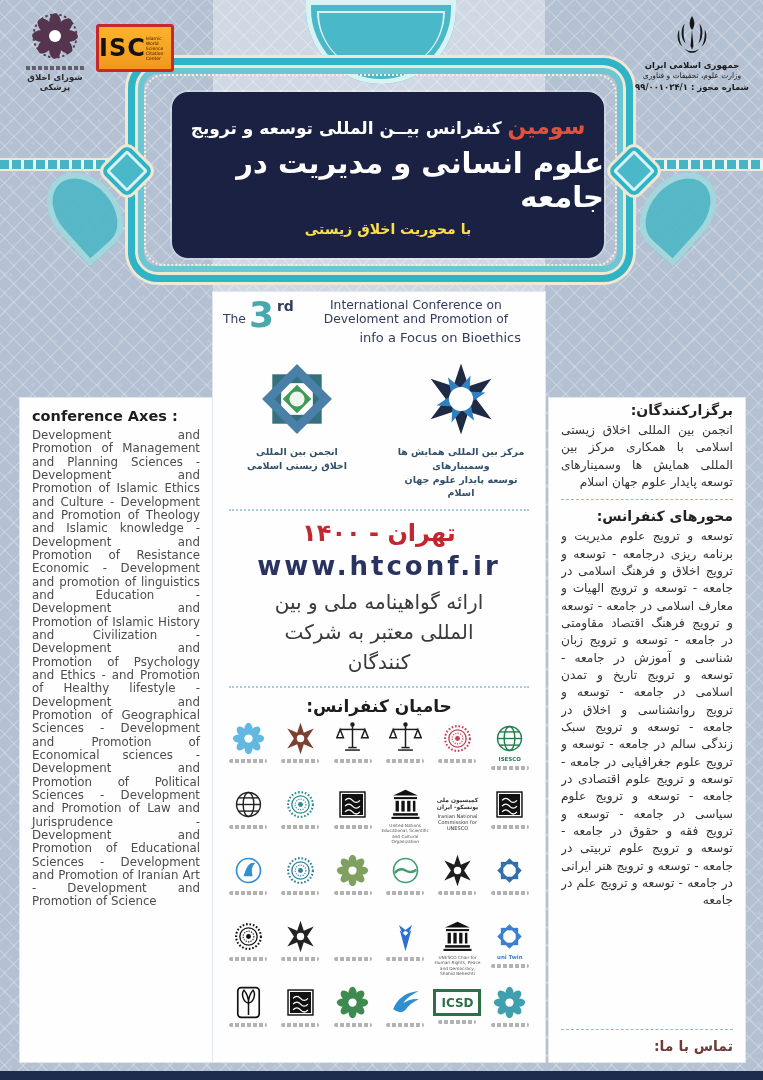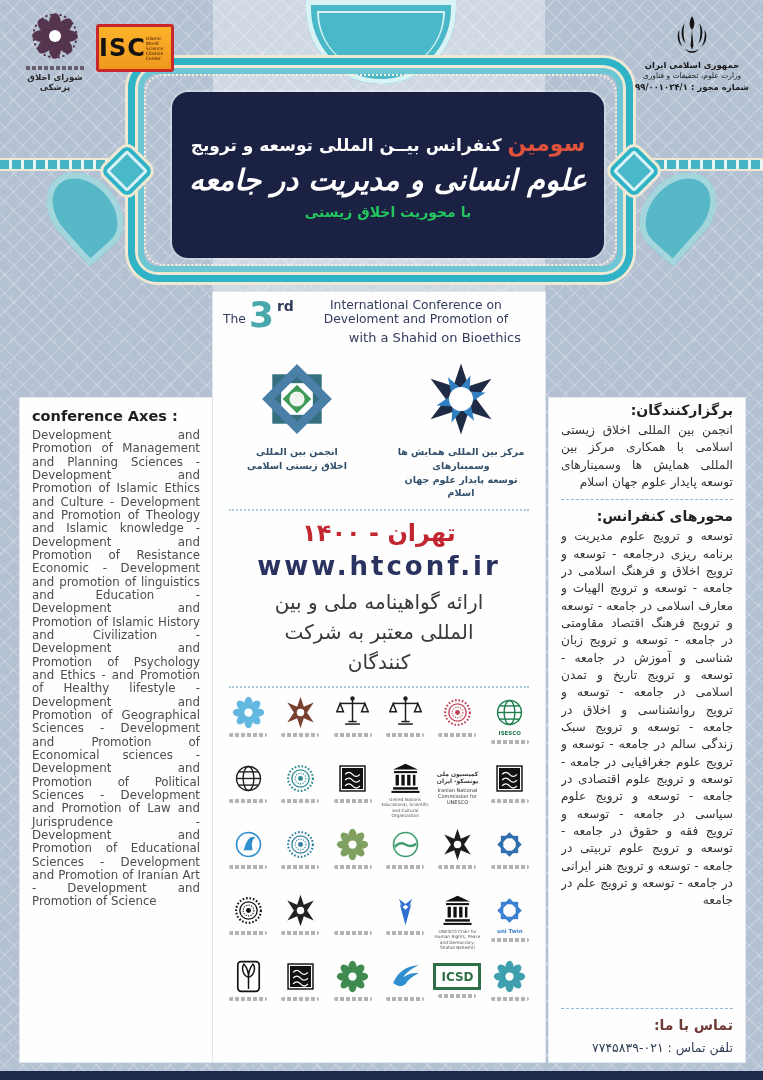--- a/index.html
+++ b/index.html
@@ -33,22 +33,22 @@
   .medallion { position:absolute; width:44px; height:44px; background:#49b8c8;
     border:3px solid #efe8d2; border-radius:10px; transform:rotate(45deg);
     box-shadow: inset 0 0 0 4px #2fb3c6, inset 0 0 0 7px #d9f2f5; }
   .med-l { left:-30px; top:84px; } .med-r { right:-30px; top:84px; }
   .title-panel { position:absolute; left:172px; top:92px; width:432px; height:166px;
     background:#1a2142; border-radius:16px; direction:rtl;
     display:flex; flex-direction:column; align-items:center; justify-content:center; gap:7px;
     box-shadow:0 0 0 2px rgba(255,255,255,.25); }
   .tp-l1 { font-size:17px; color:#fff; font-weight:bold; }
   .tp-l1 .hl { color:#e0523c; font-size:22px; }
-  .tp-l2 { font-size:29px; color:#fff; font-weight:bold; letter-spacing:.5px;font-style:italic; }
-  .tp-l3 { font-size:14px; color:#22c55e; font-weight:bold; }
+  .tp-l2 { font-size:29px; color:#fff; font-weight:bold; letter-spacing:.5px; }
+  .tp-l3 { font-size:14px; color:#fde047; font-weight:bold; }
 
   
   .logo-med { position:absolute; left:16px; top:12px; width:78px; text-align:center; }
   .logo-med svg { width:48px; height:48px; }
   .med-squig { width:58px; height:4px; margin:2px auto;
     background:repeating-linear-gradient(90deg,#4a3a4a 0 4px,transparent 4px 6px); opacity:.75; }
   .med-cap { font-size:8.5px; font-weight:bold; color:#2a2a2a; }
   .isc-badge { position:absolute; left:96px; top:24px; width:78px; height:48px;
     background:linear-gradient(#fcb32b,#f0981e); border:3px solid #c9282a; border-radius:3px;
     display:flex; flex-direction:row; align-items:center; justify-content:center; }
@@ -270,21 +270,21 @@
     <div class="axes-en-b">Development and Promotion of Management and Planning Sciences - Development and Promotion of Islamic Ethics and Culture - Development and Promotion of Theology and Islamic knowledge - Development and Promotion of Resistance Economic - Development and promotion of linguistics and Education - Development and Promotion of Islamic History and Civilization - Development and Promotion of Psychology and Ethics - and Promotion of Healthy lifestyle - Development and Promotion of Geographical Sciences - Development and Promotion of Economical sciences - Development and Promotion of Political Sciences - Development and Promotion of Law and Jurisprudence - Development and Promotion of Educational Sciences - Development and Promotion of Iranian Art - Development and Promotion of Science</div>
   </div>
 
   <div class="panel panel-center">
     <div class="en-l1">
       <span class="t-the">The</span>
       <span class="t-3">3</span>
       <span class="t-rd">rd</span>
       <span class="t-rest">International Conference on Develoment and Promotion of</span>
     </div>
-    <div class="en-l3">with a Shahid on Bioethics</div>
+    <div class="en-l3">info a Focus on Bioethics</div>
 
     <div class="org-logos">
       <div class="org-logo">
         <svg viewBox="0 0 60 60">
           <rect x="14" y="14" width="32" height="32" fill="none" stroke="#34707e" stroke-width="7"></rect>
           <rect x="14" y="14" width="32" height="32" fill="none" stroke="#4a7fa8" stroke-width="7" transform="rotate(45 30 30)"></rect>
           <rect x="22" y="22" width="16" height="16" fill="#3f9a55" transform="rotate(45 30 30)"></rect>
           <circle cx="30" cy="30" r="6" fill="#eef5ee"></circle>
         </svg>
         <div class="org-cap">
@@ -304,20 +304,21 @@
         </div>
       </div>
     </div>
 
     <div class="dots-sep"></div>
     <div class="city">تهران - ۱۴۰۰</div>
     <div class="site">www.htconf.ir</div>
     <div class="cert">ارائه گواهینامه ملی و بین المللی معتبر به شرکت کنندگان</div>
     <div class="dots-sep"></div>
 
+    <div class="sp-heading">حامیان کنفرانس:</div>
     <div id="sponsor-grid">
         <div class="sp-cell">
           <svg class="sp-ic" viewBox="0 0 40 40" style="color: rgb(98, 184, 224);">
             <use href="#sym-flower"></use>
           </svg>
           <div class="sp-squig"></div>
         </div>
         <div class="sp-cell">
           <svg class="sp-ic" viewBox="0 0 40 40" style="color: rgb(122, 64, 48);">
             <use href="#sym-star8"></use>
@@ -494,17 +495,16 @@
   </div>
 
   <div class="panel panel-right">
     <div class="fa-h">برگزارکنندگان:</div>
     <div class="fa-b">انجمن بین المللی اخلاق زیستی اسلامی با همکاری مرکز بین المللی همایش ها وسمینارهای توسعه پایدار علوم جهان اسلام</div>
     <div class="dash-sep"></div>
     <div class="fa-h">محورهای کنفرانس:</div>
     <div class="fa-b fa-axes-body">توسعه و ترویج علوم مدیریت و برنامه ریزی درجامعه - توسعه و ترویج اخلاق و فرهنگ اسلامی در جامعه - توسعه و ترویج الهیات و معارف اسلامی در جامعه - توسعه و ترویج فرهنگ اقتصاد مقاومتی در جامعه - توسعه و ترویج زبان شناسی و آموزش در جامعه - توسعه و ترویج تاریخ و تمدن اسلامی در جامعه - توسعه و ترویج روانشناسی و اخلاق در جامعه - توسعه و ترویج سبک زندگی سالم در جامعه - توسعه و ترویج علوم جغرافیایی در جامعه - توسعه و ترویج علوم اقتصادی در جامعه - توسعه و ترویج علوم سیاسی در جامعه - توسعه و ترویج فقه و حقوق در جامعه - توسعه و ترویج علوم تربیتی در جامعه - توسعه و ترویج هنر ایرانی در جامعه - توسعه و ترویج علم در جامعه</div>
     <div class="dash-sep"></div>
     <div class="contact-h">تماس با ما:</div>
-    <div class="contact-line">تلفن تماس : ۰۲۱-۷۷۴۵۸۳۹</div>
   </div>
 
   <div class="footer-bar"></div>
 </div>
 
 </body></html>

